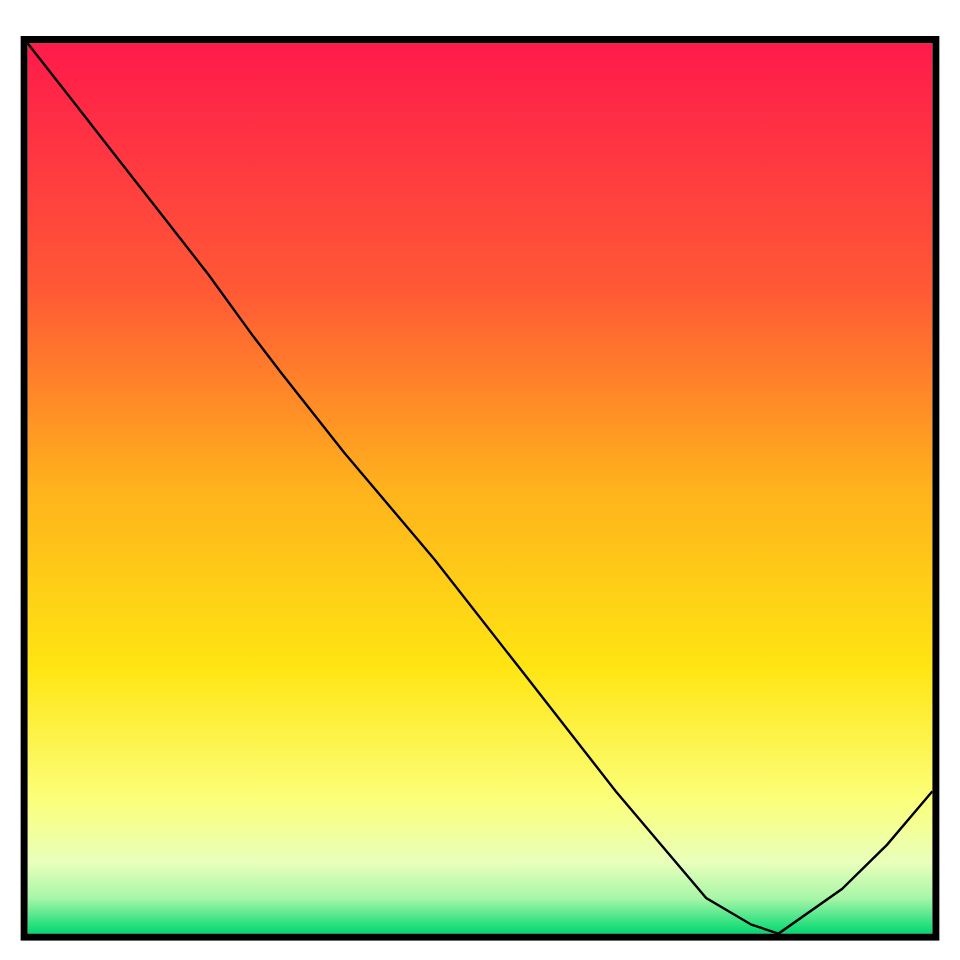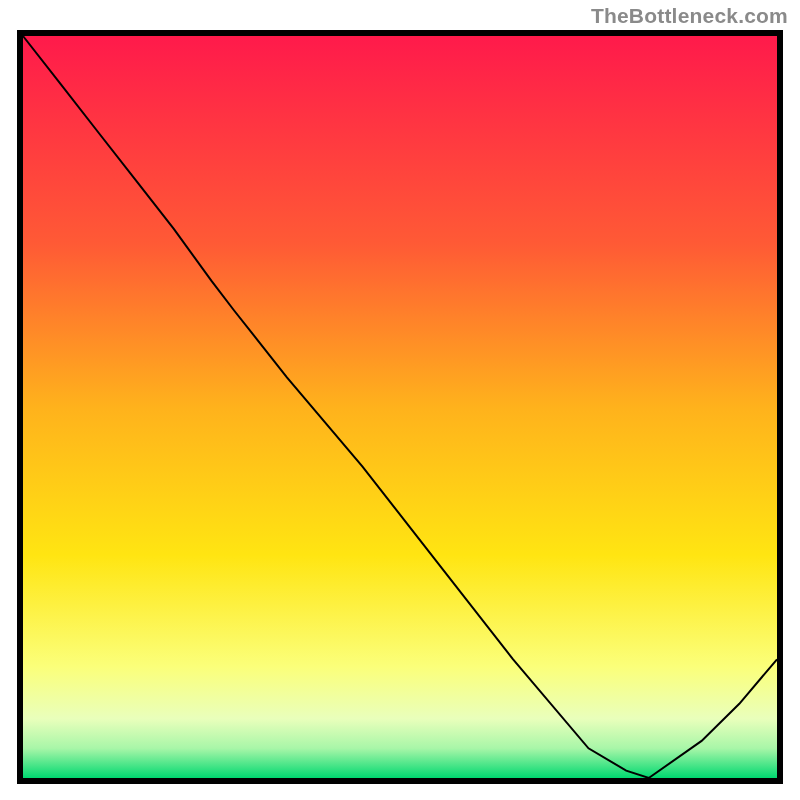--- a/index.html
+++ b/index.html
@@ -34,21 +34,20 @@
   }
   svg {
     display: block;
   }
 </style>
 </head>
 <body>
 
 <div class="wrap">
 
-  <div class="attribution">TheBottleneck.com</div>
 
   <div class="plot">
     <svg id="chart-svg" width="766" height="754" viewBox="0 0 766 754">
       <defs>
         <linearGradient id="bg-grad" x1="0" y1="0" x2="0" y2="1">
             <stop offset="0%" stop-color="#ff1a4b"></stop>
             <stop offset="28.000000000000004%" stop-color="#ff5a35"></stop>
             <stop offset="50%" stop-color="#ffb21c"></stop>
             <stop offset="70%" stop-color="#ffe512"></stop>
             <stop offset="85%" stop-color="#fbff7a"></stop>

